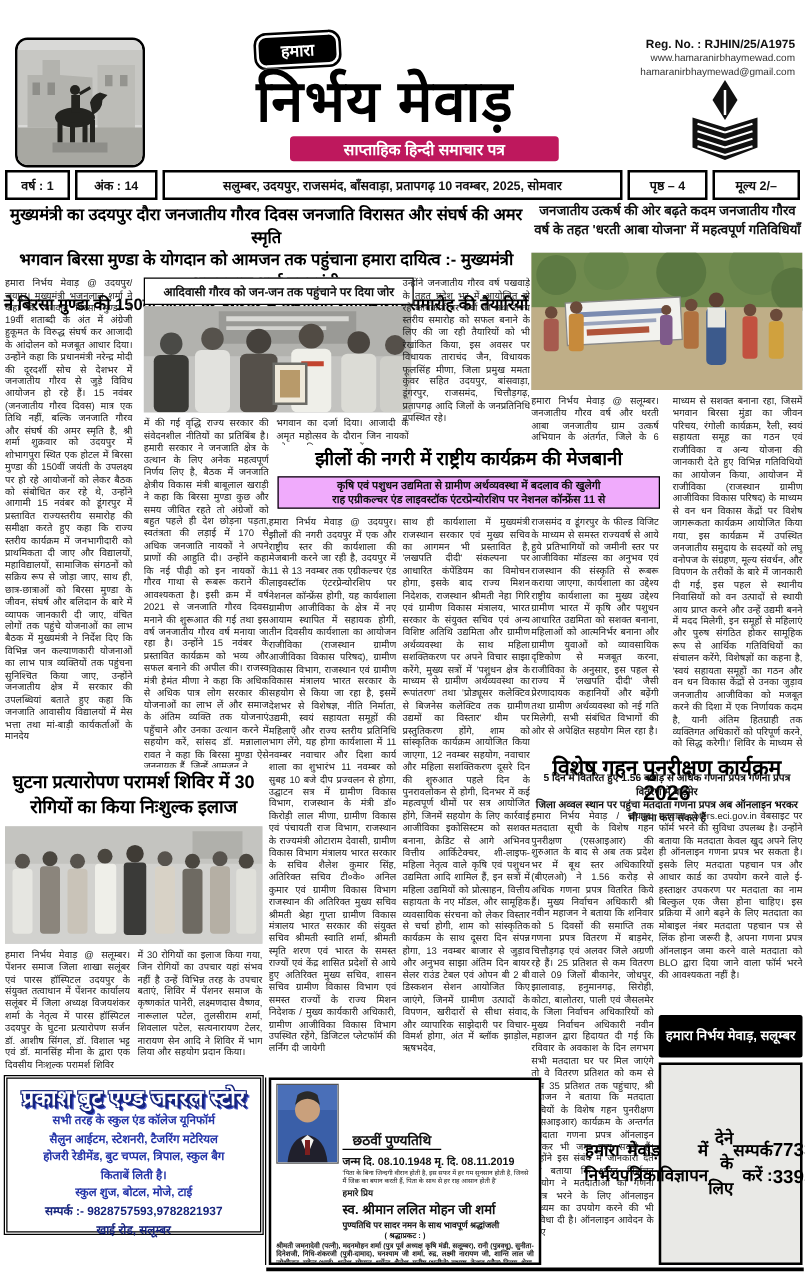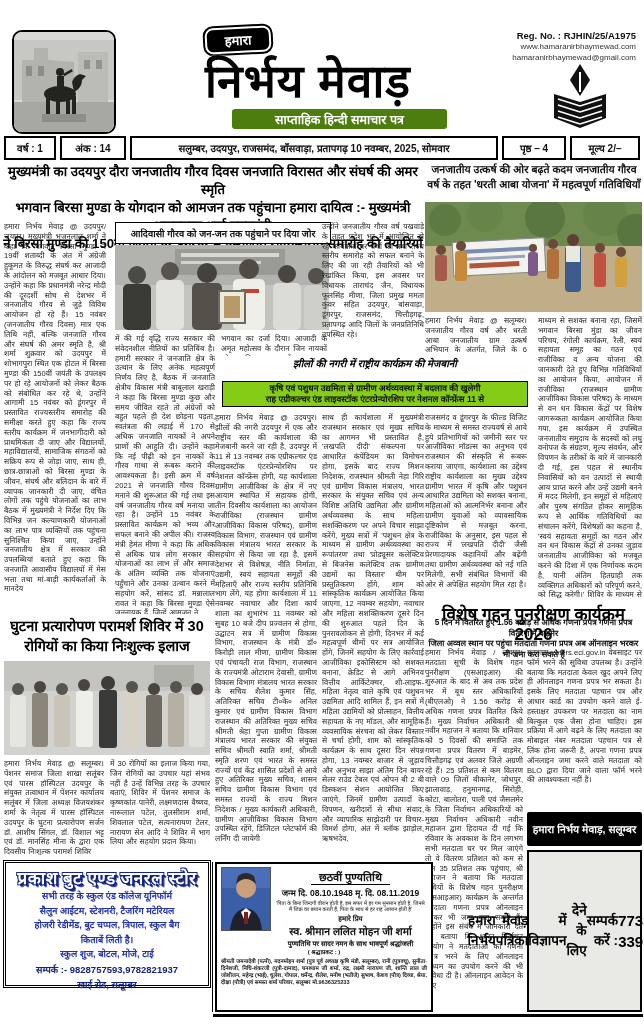--- a/index.html
+++ b/index.html
@@ -11,53 +11,53 @@
   .abs{position:absolute;}
   
   .mast-photo{left:12px;top:30px;width:100px;height:100px;border:2px solid #000;border-radius:10px;overflow:hidden;background:#cfcfcf;}
   .brand-top{left:205px;top:27px;width:62px;height:22px;background:#000;color:#fff;
     border:2px solid #fff;box-shadow:0 0 0 2px #000;border-radius:8px;
     font-weight:bold;font-size:13px;display:flex;align-items:center;justify-content:center;
     transform:rotate(-3deg);}
   .brand{left:128px;top:48px;width:360px;height:62px;display:flex;align-items:center;justify-content:center;
     font-size:46px;font-weight:bold;color:#000;letter-spacing:1px;
     text-shadow:0 0 2px #fff, 2px 2px 0 #fff, -2px 2px 0 #fff;}
-  .tagline{left:232px;top:109px;width:215px;height:20px;background:#4d7c0f;color:#fff;border-radius:3px;
+  .tagline{left:232px;top:109px;width:215px;height:20px;background:#be185d;color:#fff;border-radius:3px;
     font-weight:bold;font-size:12.5px;display:flex;align-items:center;justify-content:center;}
   .reg{left:460px;top:30px;width:176px;text-align:right;line-height:11px;}
   .reg .r1{font-weight:bold;font-size:9.5px;}
   .reg .r2{font-size:8px;color:#333;}
   .logo{left:548px;top:62px;width:64px;height:70px;}
   
   .dl{top:136px;height:24px;border:2px solid #000;background:#fff;
     font-weight:bold;font-size:10px;display:flex;align-items:center;justify-content:center;box-sizing:border-box;}
   
   .lead-head{left:2px;top:163px;width:422px;text-align:center;font-weight:bold;color:#000;}
   .lead-head .l{font-size:13.2px;line-height:18px;}
   .tribal-head{left:427px;top:162px;width:214px;text-align:center;font-weight:bold;font-size:10.6px;line-height:14.5px;}
   .sec-head{font-weight:bold;text-align:center;color:#000;}
   
   .coltext{font-size:7.6px;line-height:9.8px;text-align:justify;color:#1c1c1c;overflow:hidden;
     word-spacing:0.5px;}
   .caption-box{left:115px;top:222px;width:214px;height:20px;border:1.5px solid #000;
     font-weight:bold;font-size:9.5px;display:flex;align-items:center;justify-content:center;background:#fff;}
   .photo{background:#c9c9c9;overflow:hidden;}
   .subbox{border:1.5px solid #000;font-weight:bold;font-size:8.6px;line-height:11px;text-align:center;
-    display:flex;flex-direction:column;justify-content:center;background:#84cc16;padding:1px 14px;box-sizing:border-box;}
+    display:flex;flex-direction:column;justify-content:center;background:#f0abfc;padding:1px 14px;box-sizing:border-box;}
   .subplain{font-weight:bold;font-size:8.2px;line-height:10.5px;text-align:center;}
   
   .store{left:3px;top:860px;width:208px;height:128px;border:3px double #000;box-sizing:border-box;background:#fff;text-align:center;}
   .store-title{margin-top:3px;font-size:17px;font-weight:bold;color:#fff;letter-spacing:0.5px;
     text-shadow:-1px -1px 0 #16247e,1px -1px 0 #16247e,-1px 1px 0 #16247e,1px 1px 0 #16247e,2px 2px 0 #16247e,3px 3px 0 #4a5ad0;}
   .store-line{font-size:9.3px;font-weight:bold;color:#2333a8;line-height:14.5px;}
   .store-contact{font-size:9.5px;font-weight:bold;color:#16247e;line-height:15px;}
   .obit{left:215px;top:862px;width:218px;height:150px;border:2px solid #000;box-sizing:border-box;background:#fff;overflow:hidden;}
   .obit-top{display:flex;padding:3px 4px 0 4px;}
   .obit-photo{width:48px;height:62px;border:1px solid #555;flex:0 0 auto;overflow:hidden;}
-  .obit-right{flex:1;text-align:center;padding-left:3px;}
+  .obit-right{flex:1;text-align:left;padding-left:3px;margin-top:36px;}
   .obit-occ{font-weight:bold;font-size:11px;border-bottom:1px solid #000;display:inline-block;padding:0 8px;}
   .obit-dates{font-weight:bold;font-size:8.6px;margin-top:2px;}
   .obit-quote{font-size:5.2px;line-height:6.4px;color:#222;margin-top:1px;}
   .obit-sal{font-size:7px;font-weight:bold;margin-top:1px;}
   .obit-name{font-size:10.5px;font-weight:bold;margin-top:1px;}
   .obit-trib{font-size:6.8px;font-weight:bold;margin-top:1px;}
   .obit-family{font-size:5.6px;line-height:7px;text-align:justify;padding:2px 4px;font-weight:bold;color:#222;}
   .contact-bar{left:527px;top:812px;width:115px;height:34px;background:#000;color:#fff;font-weight:bold;
     font-size:10.5px;line-height:14px;display:flex;align-items:center;justify-content:center;text-align:center;border-radius:2px;}
   .contact-box{left:527px;top:850px;width:115px;height:162px;border:2px solid #000;background:#e9e9e6;
@@ -222,21 +222,21 @@
           <rect x="190" y="55" width="12" height="30" rx="3" fill="#d0a13e"></rect>
         <circle cx="108" cy="46" r="4" fill="#6b4a3a"></circle>
           <rect x="103" y="50" width="10" height="24" rx="3" fill="#7e5a8a"></rect>
       </g>
     </svg>
   </div>
 
   <div class="abs coltext" style="left:425px;top:316px;width:102px;height:38px;">हमारा निर्भय मेवाड़ @ सलूम्बर। जनजातीय गौरव वर्ष और धरती आबा जनजातीय ग्राम उत्कर्ष अभियान के अंतर्गत, जिले के 6 ब्लॉक एवं जिले के 36 कन्वर्जन विकास केंद्रों में महत्वपूर्ण गतिविधियों का आयोजन किया गया, इस कार्यक्रम का मुख्य उद्देश्य जनजातीय समुदाय को आजीविका का और वित्तीय समावेशन के</div>
   <div class="abs coltext" style="left:538px;top:316px;width:104px;height:284px;">माध्यम से सशक्त बनाना रहा, जिसमें भगवान बिरसा मुंडा का जीवन परिचय, रंगोली कार्यक्रम, रैली, स्वयं सहायता समूह का गठन एवं राजीविका व अन्य योजना की जानकारी देते हुए विभिन्न गतिविधियों का आयोजन किया, आयोजन में राजीविका (राजस्थान ग्रामीण आजीविका विकास परिषद) के माध्यम से वन धन विकास केंद्रों पर विशेष जागरूकता कार्यक्रम आयोजित किया गया, इस कार्यक्रम में उपस्थित जनजातीय समुदाय के सदस्यों को लघु वनोपज के संग्रहण, मूल्य संवर्धन, और विपणन के तरीकों के बारे में जानकारी दी गई, इस पहल से स्थानीय निवासियों को वन उत्पादों से स्थायी आय प्राप्त करने और उन्हें उद्यमी बनने में मदद मिलेगी, इन समूहों से महिलाएं और पुरुष संगठित होकर सामूहिक रूप से आर्थिक गतिविधियों का संचालन करेंगे, विशेषज्ञों का कहना है, 'स्वयं सहायता समूहों का गठन और वन धन विकास केंद्रों से उनका जुड़ाव जनजातीय आजीविका को मजबूत करने की दिशा में एक निर्णायक कदम है, यानी अंतिम हितग्राही तक व्यक्तिगत अधिकारों को परिपूर्ण करने, को सिद्ध करेगी।' शिविर के माध्यम से लगभग 1129 स्वयं सहायता समूह के सदस्यों को लाभान्वित किया गया।</div>
 
-  <div class="abs sec-head" style="left:215px;top:356px;width:320px;font-size:10px;font-style:italic;">
+  <div class="abs sec-head" style="left:215px;top:356px;width:320px;font-size:15px;">
     <span>झीलों की नगरी में राष्ट्रीय कार्यक्रम की मेजबानी</span>
   </div>
   <div class="abs subbox" style="left:222px;top:381px;width:306px;height:26px;">
     <div>कृषि एवं पशुधन उद्यमिता से ग्रामीण अर्थव्यवस्था में बदलाव की खुलेगी</div>
     <div>राह एग्रीकल्चर एंड लाइवस्टॉक एंटरप्रेन्योरशिप पर नेशनल कॉन्फ्रेंस 11 से</div>
   </div>
   <div class="abs coltext" style="left:215px;top:413px;width:102px;height:443px;">हमारा निर्भय मेवाड़ @ उदयपुर। झीलों की नगरी उदयपुर में एक और राष्ट्रीय स्तर की कार्यशाला की मेजबानी करने जा रही है, उदयपुर में 11 से 13 नवम्बर तक एग्रीकल्चर एंड लाइवस्टॉक एंटरप्रेन्योरशिप पर नेशनल कॉन्फ्रेंस होगी, यह कार्यशाला ग्रामीण आजीविका के क्षेत्र में नए आयाम स्थापित में सहायक होगी, तीन दिवसीय कार्यशाला का आयोजन राजीविका (राजस्थान ग्रामीण आजीविका विकास परिषद), ग्रामीण विकास विभाग, राजस्थान एवं ग्रामीण विकास मंत्रालय भारत सरकार के सहयोग से किया जा रहा है, इसमें देशभर से विशेषज्ञ, नीति निर्माता, उद्यमी, स्वयं सहायता समूहों की महिलाएँ और राज्य स्तरीय प्रतिनिधि भाग लेंगे, यह होगा कार्यशाला में 11 नवम्बर नवाचार और दिशा कार्य शाला का शुभारंभ 11 नवम्बर को सुबह 10 बजे दीप प्रज्वलन से होगा, उद्घाटन सत्र में ग्रामीण विकास विभाग, राजस्थान के मंत्री डॉ० किरोड़ी लाल मीणा, ग्रामीण विकास एवं पंचायती राज विभाग, राजस्थान के राज्यमंत्री ओटाराम देवासी, ग्रामीण विकास विभाग मंत्रालय भारत सरकार के सचिव शैलेश कुमार सिंह, अतिरिक्त सचिव टी०के० अनिल कुमार एवं ग्रामीण विकास विभाग राजस्थान की अतिरिक्त मुख्य सचिव श्रीमती श्रेहा गुप्ता ग्रामीण विकास मंत्रालय भारत सरकार की संयुक्त सचिव श्रीमती स्वाति शर्मा, श्रीमती स्मृति शरण एवं भारत के समस्त राज्यों एवं केंद्र शासित प्रदेशों से आये हुए अतिरिक्त मुख्य सचिव, शासन सचिव ग्रामीण विकास विभाग एवं समस्त राज्यों के राज्य मिशन निदेशक / मुख्य कार्यकारी अधिकारी, ग्रामीण आजीविका विकास विभाग उपस्थित रहेंगे, डिजिटल प्लेटफॉर्म की लर्निंग दी जायेगी</div>
   <div class="abs coltext" style="left:322px;top:413px;width:102px;height:443px;">साथ ही कार्यशाला में मुख्यमंत्री राजस्थान सरकार एवं मुख्य सचिव का आगमन भी प्रस्तावित है, 'लखपति दीदी' संकल्पना पर आधारित कंपेंडियम का विमोचन होगा, इसके बाद राज्य मिशन निदेशक, राजस्थान श्रीमती नेहा गिरि एवं ग्रामीण विकास मंत्रालय, भारत सरकार के संयुक्त सचिव एवं अन्य विशिष्ट अतिथि उद्यमिता और ग्रामीण अर्थव्यवस्था के साथ महिला सशक्तिकरण पर अपने विचार साझा करेंगे, मुख्य सत्रों में 'पशुधन क्षेत्र के माध्यम से ग्रामीण अर्थव्यवस्था का रूपांतरण' तथा 'प्रोड्यूसर कलेक्टिव से बिजनेस कलेक्टिव तक ग्रामीण उद्यमों का विस्तार' थीम पर प्रस्तुतिकरण होंगे, शाम को सांस्कृतिक कार्यक्रम आयोजित किया जाएगा, 12 नवम्बर सहयोग, नवाचार और महिला सशक्तिकरण दूसरे दिन की शुरुआत पहले दिन के पुनरावलोकन से होगी, दिनभर में कई महत्वपूर्ण थीमों पर सत्र आयोजित होंगे, जिनमें सहयोग के लिए कार्रवाई आजीविका इकोसिस्टम को सशक्त बनाना, क्रेडिट से आगे अभिनव वित्तीय आर्किटेक्चर, शी-लाइफ-महिला नेतृत्व वाले कृषि एवं पशुधन उद्यमिता आदि शामिल हैं, इन सत्रों में महिला उद्यमियों को प्रोत्साहन, वित्तीय सहायता के नए मॉडल, और सामूहिक व्यवसायिक संरचना को लेकर विस्तार से चर्चा होगी, शाम को सांस्कृतिक कार्यक्रम के साथ दूसरा दिन संपन्न होगा, 13 नवम्बर बाजार से जुड़ाव और अनुभव साझा अंतिम दिन बायर सेलर राउंड टेबल एवं ओपन बी 2 बी डिस्कशन सेशन आयोजित किए जाएंगे, जिनमें ग्रामीण उत्पादों के विपणन, खरीदारों से सीधा संवाद, और व्यापारिक साझेदारी पर विचार-विमर्श होगा, अंत में ब्लॉक झाड़ोल, ऋषभदेव,</div>
   <div class="abs coltext" style="left:425px;top:413px;width:102px;height:186px;">राजसमंद व डूंगरपुर के फील्ड विजिट के माध्यम से समस्त राज्यवर्ष से आये हुये प्रतिभागियों को जमीनी स्तर पर आजीविका मॉडल्स का अनुभव एवं राजस्थान की संस्कृति से रूबरू कराया जाएगा, कार्यशाला का उद्देश्य राष्ट्रीय कार्यशाला का मुख्य उद्देश्य ग्रामीण भारत में कृषि और पशुधन आधारित उद्यमिता को सशक्त बनाना, महिलाओं को आत्मनिर्भर बनाना और ग्रामीण युवाओं को व्यावसायिक दृष्टिकोण से मजबूत करना, राजीविका के अनुसार, इस पहल से राज्य में 'लखपति दीदी' जैसी प्रेरणादायक कहानियों और बढ़ेंगी तथा ग्रामीण अर्थव्यवस्था को नई गति मिलेगी, सभी संबंधित विभागों की ओर से अपेक्षित सहयोग मिल रहा है।</div>
 

